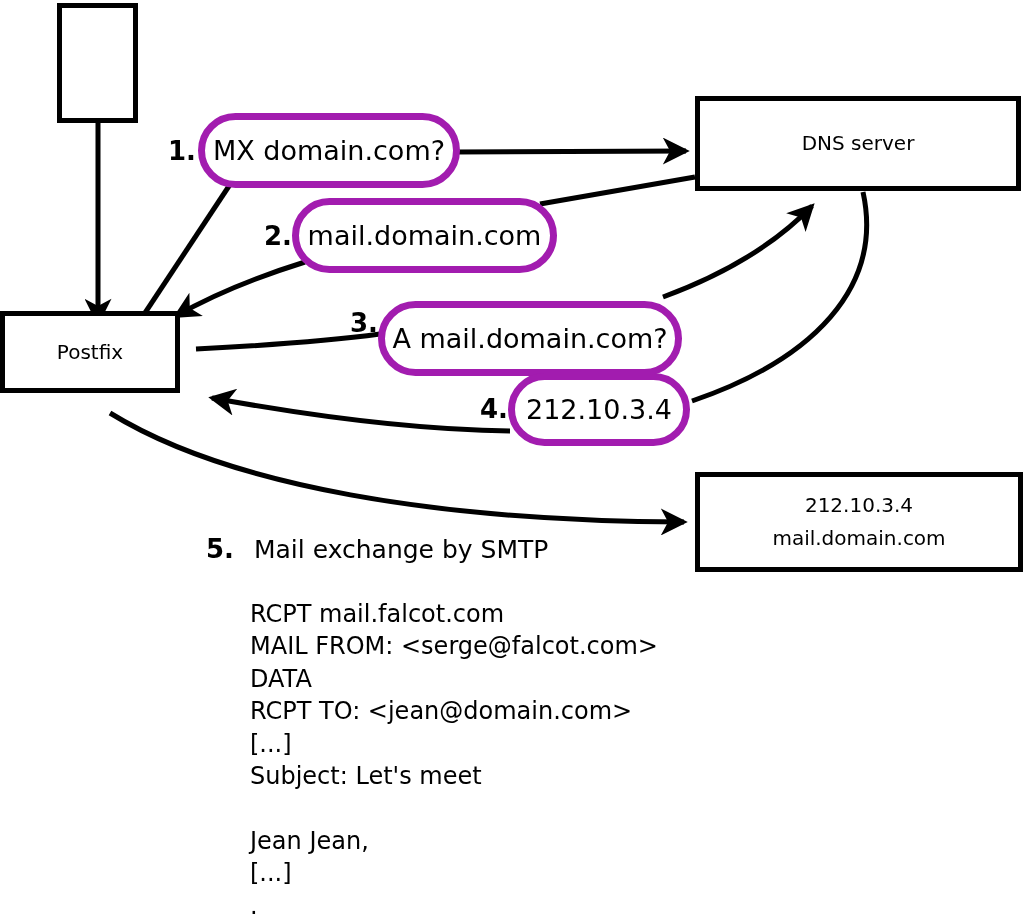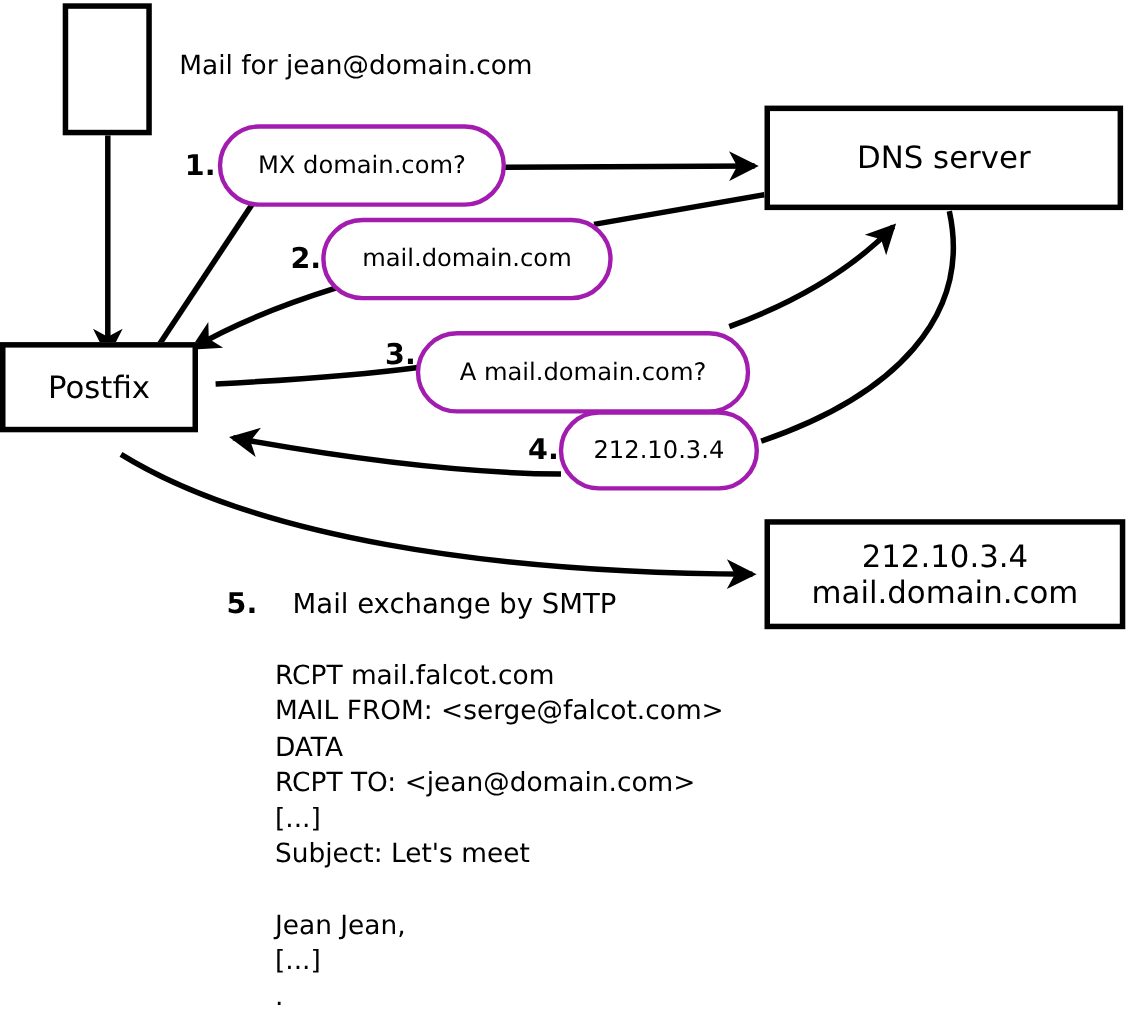--- a/index.html
+++ b/index.html
@@ -4,36 +4,36 @@
 <style>
   html,body{margin:0;padding:0;background:#fff;}
   .canvas{
     position:relative;width:1024px;height:919px;background:#fff;
     font-family:"DejaVu Sans","Liberation Sans",sans-serif;color:#000;overflow:hidden;
   }
   svg.connectors{position:absolute;left:0;top:0;width:1024px;height:919px;}
   .box{
     position:absolute;box-sizing:border-box;border:5px solid #000;background:#fff;
     display:flex;flex-direction:column;align-items:center;justify-content:center;
-    text-align:right;font-size:28px;line-height:33px;
+    text-align:right;font-size:20px;line-height:33px;
   }
   .pill{
-    position:absolute;box-sizing:border-box;border:4px solid #a21caf;border-radius:999px;
+    position:absolute;box-sizing:border-box;border:7px solid #a21caf;border-radius:999px;
     background:#fff;display:flex;align-items:center;justify-content:center;
-    font-size:22px;white-space:nowrap;
+    font-size:27px;white-space:nowrap;
   }
   .num{
     position:absolute;font-weight:bold;font-size:26px;width:36px;text-align:right;
     line-height:30px;
   }
   .step5{
     position:absolute;left:206px;top:534px;font-size:25px;line-height:30px;white-space:nowrap;
   }
   .step5 .n{font-weight:bold;font-size:26px;}
-  .step5 .t{margin-left:32px;}
+  .step5 .t{margin-left:20px;}
   .smtp{
     position:absolute;left:250px;top:598px;font-size:24px;
   }
   .smtp-line{height:32.4px;line-height:32.4px;white-space:pre;}
   .title{
     position:absolute;left:163px;top:44px;font-size:24px;line-height:30px;white-space:nowrap;
   }
 </style>
 </head>
 <body>
@@ -55,21 +55,20 @@
       <path d="M 196 349 C 255 346 320 342 380 334"></path>
       <path d="M 663 297 Q 758 262 812 206" marker-end="url(#ah)"></path>
       <path d="M 863 192 C 884 288 812 360 692 401"></path>
       <path d="M 510 431 C 410 430 300 414 212 398" marker-end="url(#ah)"></path>
       <path d="M 110 413 C 230 487 440 521 684 522" marker-end="url(#ah)"></path>
     </g>
   </svg>
 
   <div class="box" style="left:57px;top:3px;width:81px;height:120px;"></div>
 
-  <div class="title">Mail for jean@domain.com</div>
 
   <div class="box" style="left:0px;top:311px;width:180px;height:82px;">
     <div>Postfix</div>
   </div>
 
   <div class="box" style="left:695px;top:96px;width:326px;height:95px;">
     <div>DNS server</div>
   </div>
 
   <div class="box" style="left:695px;top:472px;width:328px;height:100px;">

